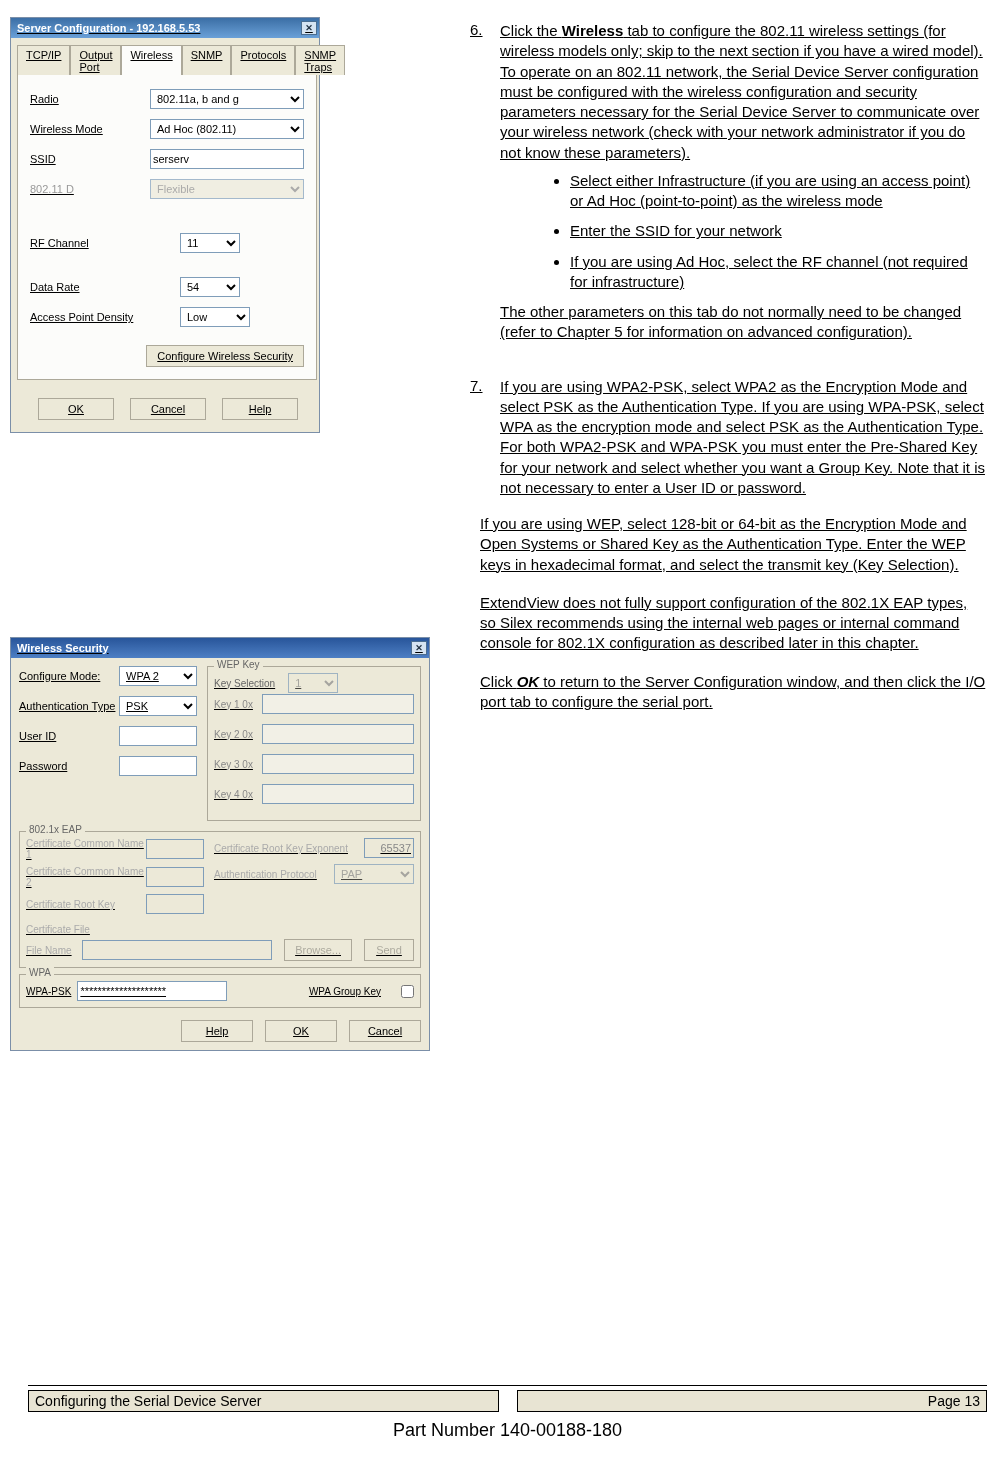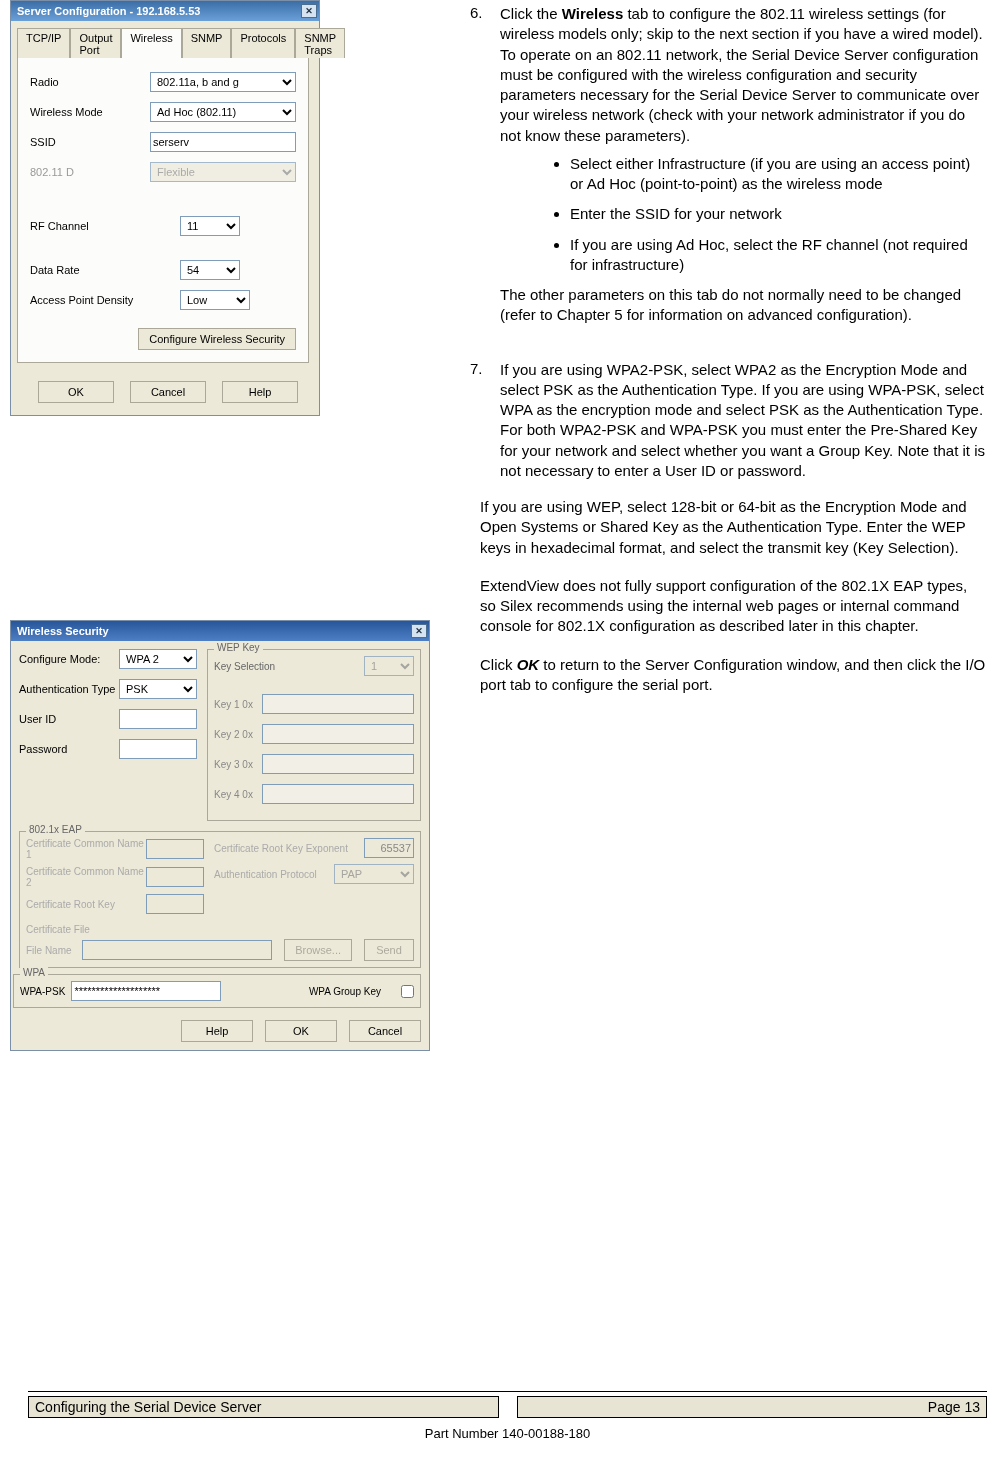--- a/index.html
+++ b/index.html
@@ -7,22 +7,23 @@
     width: 997px;
     height: 1463px;
     background: #fff;
     font-family: Arial, Helvetica, sans-serif;
     font-size: 15px;
     color: #000;
     position: relative;
   }
   .page {
     display: flex;
-    padding: 0 10px;
+    padding: 17px 10px;
     gap: 20px;
+    text-decoration: underline;
   }
   .left-col {
     width: 440px;
     flex-shrink: 0;
   }
   .right-col {
     flex: 1;
     padding-top: 4px;
   }
 
@@ -70,21 +71,21 @@
     padding: 3px 8px 2px 8px;
     font-size: 11px;
     position: relative;
     top: 1px;
   }
   .tab.active {
     background: #fcfcfa;
     z-index: 2;
   }
   .tabbody {
-    margin: 0 10px 6px 6px;
+    margin: 0 2px 6px 6px;
     border: 1px solid #aca899;
     background: #fcfcfa;
     padding: 14px 12px 12px 12px;
   }
   .formrow {
     display: flex;
     align-items: center;
     margin-bottom: 10px;
   }
   .formrow label {
@@ -157,39 +158,39 @@
     left: 6px;
     background: #ece9d8;
     padding: 0 3px;
     font-size: 10px;
     color: #666;
   }
   .ws-right { flex: 1; }
   .ws-right .formrow label { width: 48px; font-size: 10px; color: #888; }
   .ws-right input.win { flex: 1; }
   .ws-right input.win:disabled { background: #f2f0e6; }
-  .keysel-row { display:flex; align-items:center; justify-content:space-between; margin-bottom:18px; gap:6px; }
+  .keysel-row { display:flex; align-items:center; justify-content:flex-start; margin-bottom:1px; gap:13px; }
   .keysel-row label { font-size:10px; color:#666; }
   .keysel-row select { width: 50px; }
 
   .eap-section {
     margin: 0 8px 6px 8px;
   }
   .eap-grid {
     display: flex;
     gap: 10px;
   }
   .eap-left { flex: 1; }
   .eap-right { flex: 1; }
   .eap-row { display:flex; align-items:center; margin-bottom:6px; }
   .eap-row label { width: 120px; font-size: 10px; color: #aaa; }
   .eap-row input.win, .eap-row select.win { flex:1; }
   .cert-file { display:flex; align-items:center; gap:6px; }
   .cert-file input.win { flex:1; }
-  .wpa-section { margin: 0 8px 6px 2px; }
+  .wpa-section { margin: 0 8px 6px 8px; }
   .wpa-row { display:flex; align-items:center; justify-content:space-between; }
   .wpa-row .psk { display:flex; align-items:center; gap:6px; }
   .wpa-row .psk input.win { width: 150px; }
   .wpa-row .gk { display:flex; align-items:center; gap:20px; font-size:10px; }
   .ws-buttons {
     display:flex;
     justify-content:flex-end;
     gap:6px;
     padding: 6px 8px 8px 8px;
   }
@@ -234,21 +235,21 @@
     font-size: 14px;
     height: 22px;
     display: flex;
     align-items: center;
   }
   .footer-box.center { justify-content: center; }
   .footer-box.right { justify-content: flex-end; }
   .partnum {
     text-align: center;
     margin-top: 8px;
-    font-size: 13px;
+    font-size: 18px;
   }
 </style>
 </head>
 <body>
 
 <div class="page">
   <div class="left-col">
 
     <div class="win-dialog" style="width:310px;">
       <div class="titlebar">

